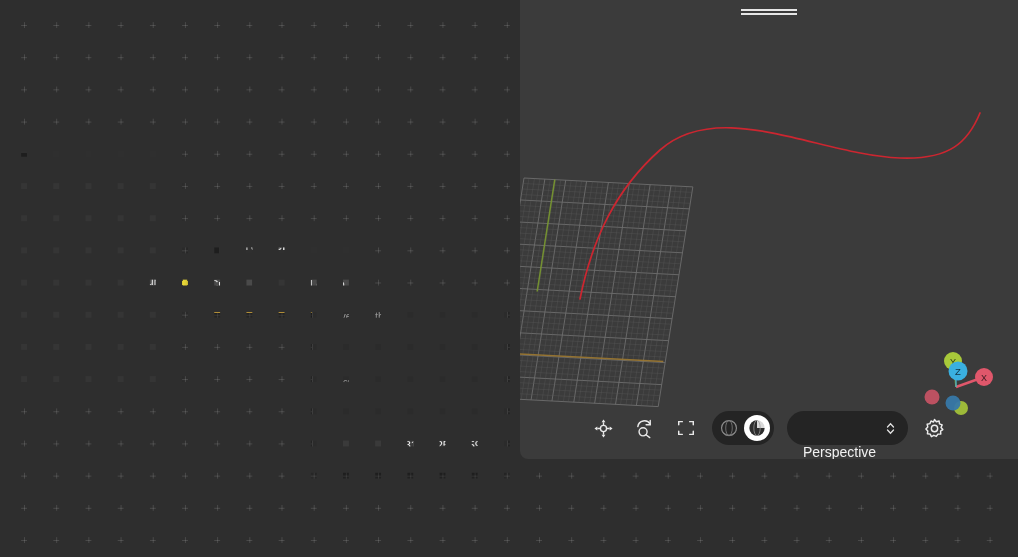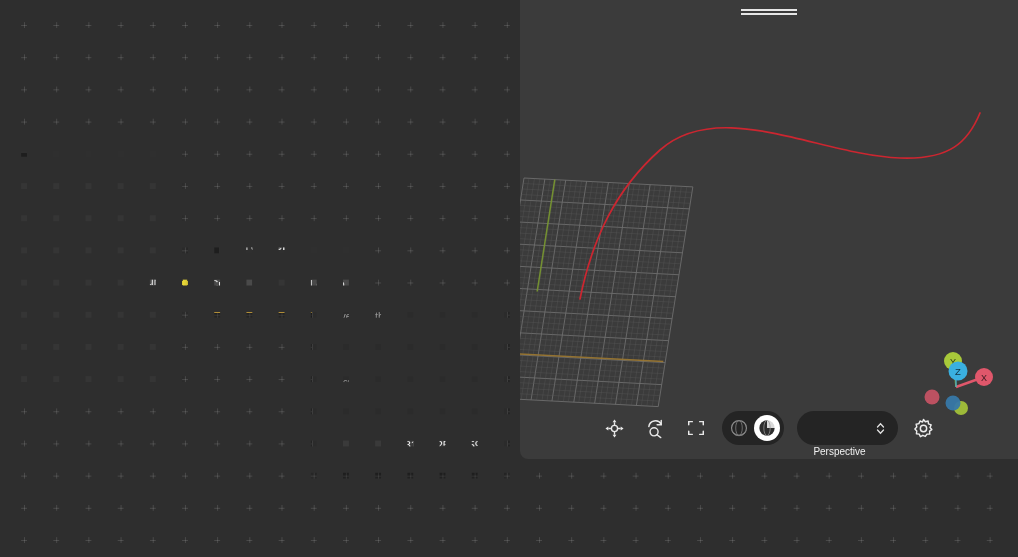--- a/index.html
+++ b/index.html
@@ -163,21 +163,21 @@
   .shade-btn {
     width:26px; height:26px; border-radius:50%;
     display:flex; align-items:center; justify-content:center; cursor:pointer;
   }
   .shade-btn.active { background:#ffffff; }
   #persp-select {
     display:flex; align-items:center; gap:10px;
     background:#242424; border-radius:18px; height:34px;
     padding:0 13px 0 16px; cursor:pointer; margin-left:2px;
   }
-  #persp-select .lbl { font-size:10px; color:#f2f2f2;margin-top:47px; }
+  #persp-select .lbl { font-size:14px; color:#f2f2f2;margin-top:47px; }
   .stepper { display:flex; flex-direction:column; gap:3px; }
 
   
   #gizmo { position:absolute; right:22px; bottom:40px; width:78px; height:72px; }
 </style>
 </head>
 <body>
 
 <div id="node-canvas">
 

